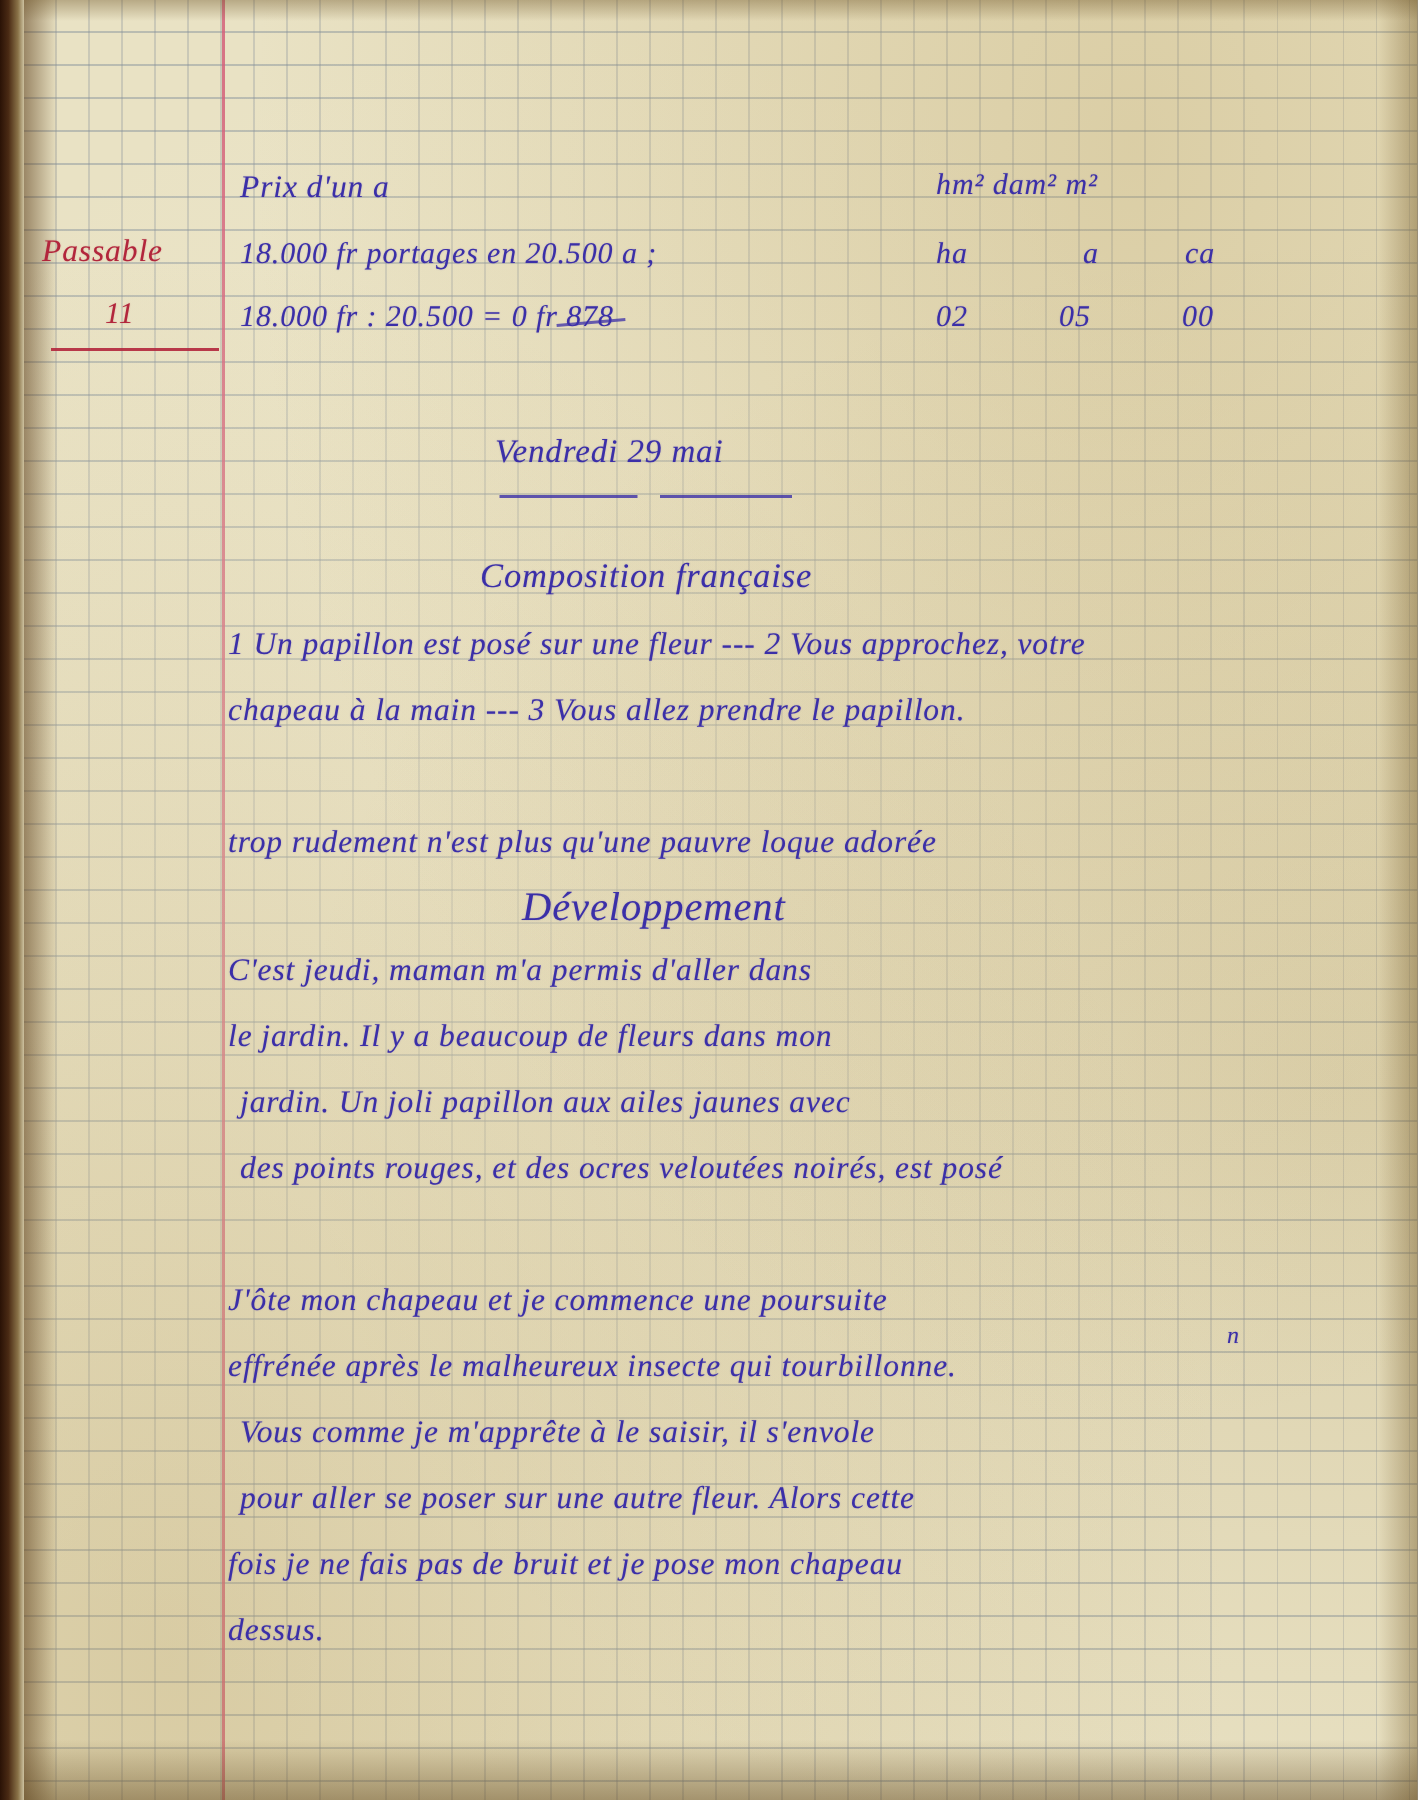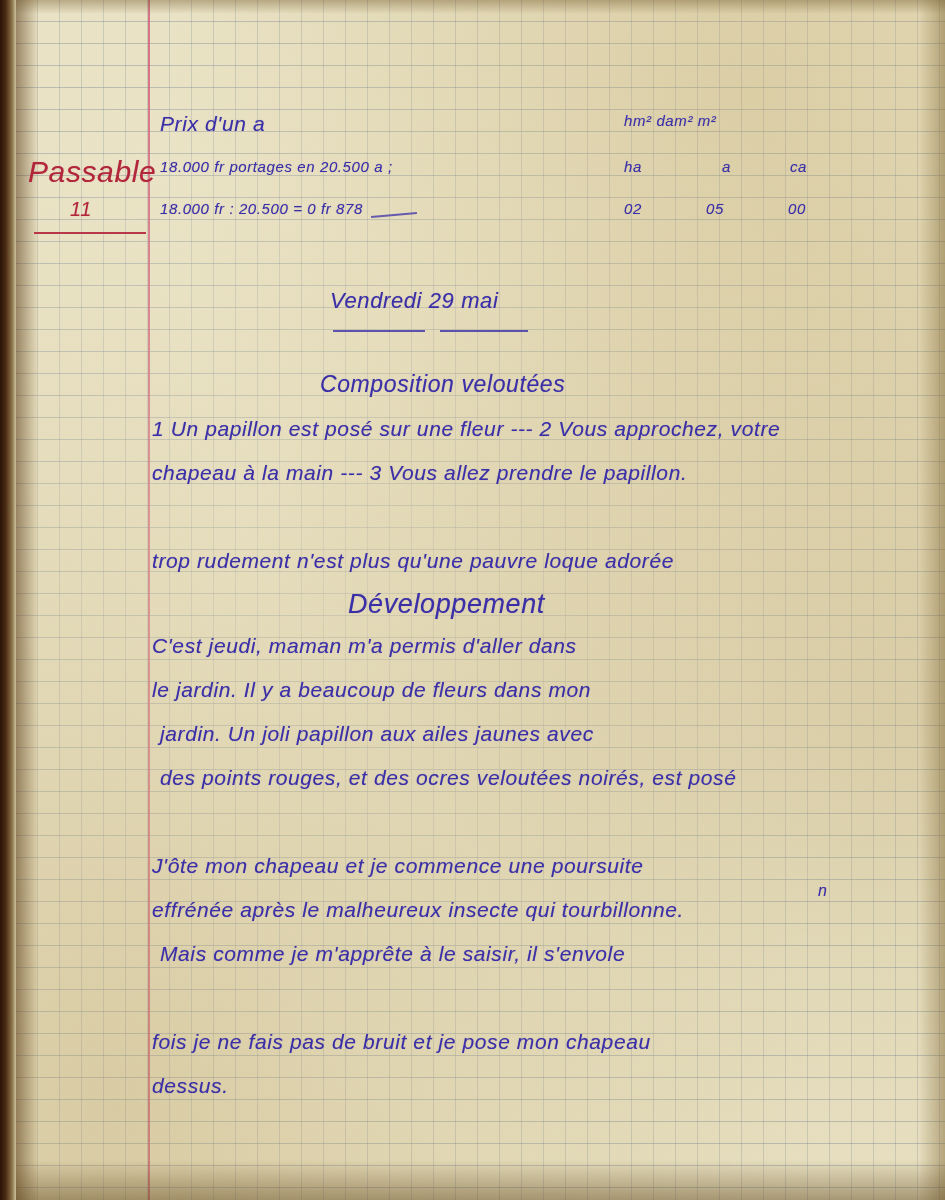--- a/index.html
+++ b/index.html
@@ -109,29 +109,29 @@
 
   
   #ink {
     position: absolute;
     inset: 0;
     z-index: 7;
   }
   .hw {
     position: absolute;
     color: #3b2fa8;
-    font-family: Liberation Sans, sans-serif;
+    font-family: Liberation Serif, serif;
     font-style: italic;
     font-size: 21px;
     letter-spacing: 0.6px;
     white-space: nowrap;
     transform-origin: left bottom;
     text-shadow: 0 0 1px rgba(59,47,168,0.35);
   }
-  .hw.sm { font-size: 15px; }
+  .hw.sm { font-size: 20px; }
   .hw.tiny { font-size: 16px; }
   .red {
     color: #b2263c;
     text-shadow: 0 0 1px rgba(178,38,60,0.3);
   }
   .red-underline {
     position: absolute;
     background: #b2263c;
     height: 2px;
     z-index: 7;
@@ -164,21 +164,21 @@
   <div class="paper-tint"></div>
 
   <div class="binding"></div>
   <div class="binding-edge"></div>
   <div class="right-edge"></div>
   <div class="top-edge"></div>
   <div class="bottom-edge"></div>
 
   <div id="ink">
 
-    <div class="hw red" style="left:28px; top:155px; font-size:30px;">Passable</div>
+    <div class="hw red" style="left:28px; top:155px; font-size:21px;">Passable</div>
     <div class="hw red" style="left:70px; top:198px; font-size:20px;">11</div>
     <div class="red-underline" style="left:34px; top:232px; width:112px;"></div>
 
     <div class="hw" style="left:160px; top:112px;">Prix d'un a</div>
 
     <div class="hw sm" style="left:160px; top:158px;">18.000 fr portages en 20.500 a ;</div>
 
     <div class="hw sm" style="left:160px; top:200px;">18.000 fr : 20.500 = 0 fr 878</div>
     <div class="strike" style="left:371px; top:214px; width:46px; transform:rotate(-5deg);"></div>
 
@@ -189,33 +189,34 @@
     <div class="hw sm" style="left:790px; top:158px;">ca</div>
 
     <div class="hw sm" style="left:624px; top:200px;">02</div>
     <div class="hw sm" style="left:706px; top:200px;">05</div>
     <div class="hw sm" style="left:788px; top:200px;">00</div>
 
     <div class="hw" style="left:330px; top:288px; font-size:22px;">Vendredi 29 mai</div>
     <div class="ink-underline" style="left:333px; top:330px; width:92px;"></div>
     <div class="ink-underline" style="left:440px; top:330px; width:88px;"></div>
 
-    <div class="hw" style="left:320px; top:371px; font-size:23px;">Composition veloutées</div>
+    <div class="hw" style="left:320px; top:371px; font-size:23px;">Composition française</div>
 
     <div class="hw" style="left:152px; top:417px;">1 Un papillon est posé sur une fleur --- 2 Vous approchez, votre</div>
     <div class="hw" style="left:152px; top:461px;">chapeau à la main --- 3 Vous allez prendre le papillon.</div>
     <div class="hw" style="left:152px; top:549px;">trop rudement n'est plus qu'une pauvre loque adorée</div>
 
     <div class="hw" style="left:348px; top:589px; font-size:27px;">Développement</div>
 
     <div class="hw" style="left:152px; top:678px;">le jardin. Il y a beaucoup de fleurs dans mon</div>
     <div class="hw" style="left:152px; top:634px;">C'est jeudi, maman m'a permis d'aller dans</div>
     <div class="hw" style="left:160px; top:722px;">jardin. Un joli papillon aux ailes jaunes avec</div>
     <div class="hw" style="left:160px; top:766px;">des points rouges, et des ocres veloutées noirés, est posé</div>
     <div class="hw" style="left:152px; top:854px;">J'ôte mon chapeau et je commence une poursuite</div>
     <div class="hw" style="left:152px; top:898px;">effrénée après le malheureux insecte qui tourbillonne.</div>
     <div class="hw tiny" style="left:818px; top:882px;">n</div>
-    <div class="hw" style="left:160px; top:942px;">Mais comme je m'apprête à le saisir, il s'envole</div>
+    <div class="hw" style="left:160px; top:942px;">Vous comme je m'apprête à le saisir, il s'envole</div>
+    <div class="hw" style="left:160px; top:986px;">pour aller se poser sur une autre fleur. Alors cette</div>
     <div class="hw" style="left:152px; top:1030px;">fois je ne fais pas de bruit et je pose mon chapeau</div>
     <div class="hw" style="left:152px; top:1074px;">dessus.</div>
 
   </div>
 </div>
 
 </body></html>

